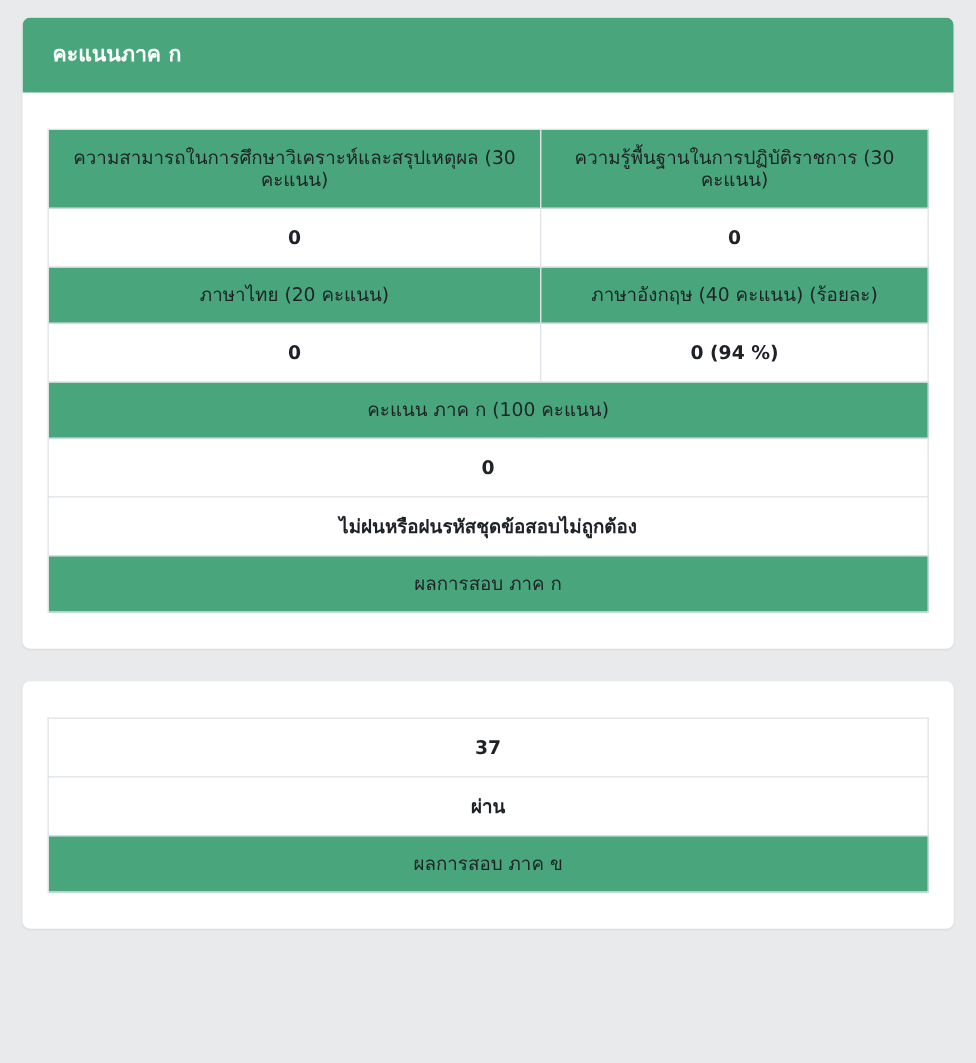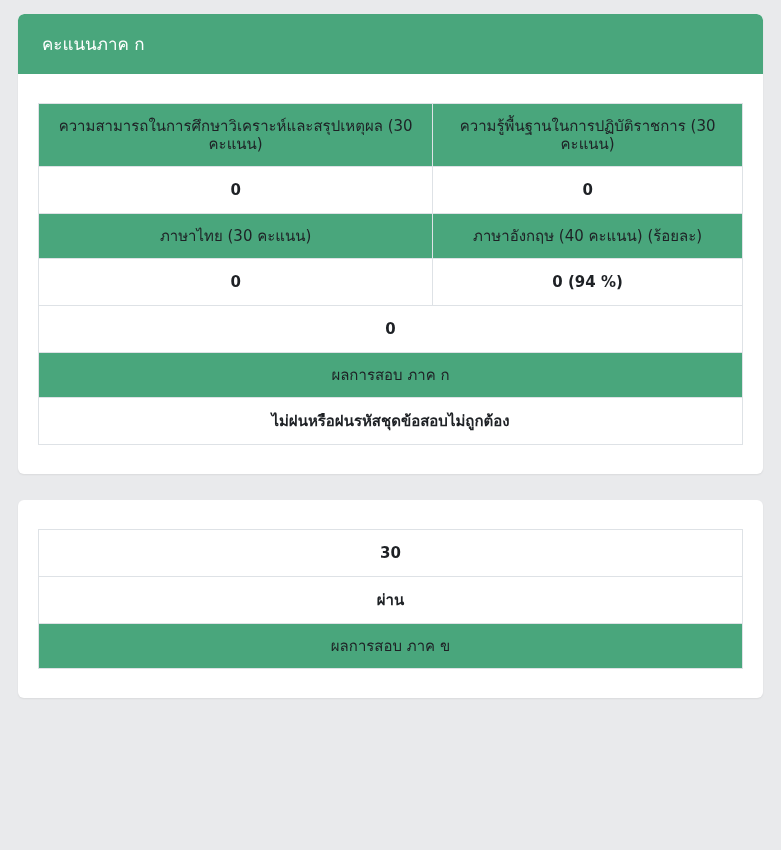--- a/index.html
+++ b/index.html
@@ -28,21 +28,21 @@
     border-radius:6px;
     box-shadow:0 1px 2px rgba(0,0,0,0.07);
     margin-bottom:26px;
     overflow:hidden;
   }
   .card:last-child{margin-bottom:0;}
   .card-header{
     background:var(--green);
     color:var(--header_text);
     font-size:17px;
-    font-weight:normal;
+    font-weight:bold;
     padding:19px 24px;
     line-height:22px;
     border-radius:6px 6px 0 0;
   }
   .card-body{
     padding:20px;
   }
   table.score-table{
     width:100%;
     border-collapse:collapse;
@@ -83,47 +83,50 @@
         <tbody>
           <tr>
             <td class="head col-w1">ความสามารถในการศึกษาวิเคราะห์และสรุปเหตุผล (30 คะแนน)</td>
             <td class="head col-w2">ความรู้พื้นฐานในการปฏิบัติราชการ (30 คะแนน)</td>
           </tr>
           <tr>
             <td class="val">0</td>
             <td class="val">0</td>
           </tr>
           <tr>
-            <td class="head">ภาษาไทย (30 คะแนน)</td>
+            <td class="head">ภาษาไทย (20 คะแนน)</td>
             <td class="head">ภาษาอังกฤษ (40 คะแนน) (ร้อยละ)</td>
           </tr>
           <tr>
             <td class="val">0</td>
             <td class="val">0 (94 %)</td>
           </tr>
           <tr>
+            <td class="head" colspan="2">คะแนน ภาค ก (100 คะแนน)</td>
+          </tr>
+          <tr>
             <td class="val" colspan="2">0</td>
           </tr>
           <tr>
-            <td class="head" colspan="2">ผลการสอบ ภาค ก</td>
+            <td class="val" colspan="2">ไม่ฝนหรือฝนรหัสชุดข้อสอบไม่ถูกต้อง</td>
           </tr>
           <tr>
-            <td class="val" colspan="2">ไม่ฝนหรือฝนรหัสชุดข้อสอบไม่ถูกต้อง</td>
+            <td class="head" colspan="2">ผลการสอบ ภาค ก</td>
           </tr>
         </tbody>
       </table>
     </div>
   </div>
 
   <div class="card">
     <div class="card-body">
       <table class="score-table">
         <tbody>
           <tr>
-            <td class="val">30</td>
+            <td class="val">37</td>
           </tr>
           <tr>
             <td class="val">ผ่าน</td>
           </tr>
           <tr>
             <td class="head">ผลการสอบ ภาค ข</td>
           </tr>
         </tbody>
       </table>
     </div>

